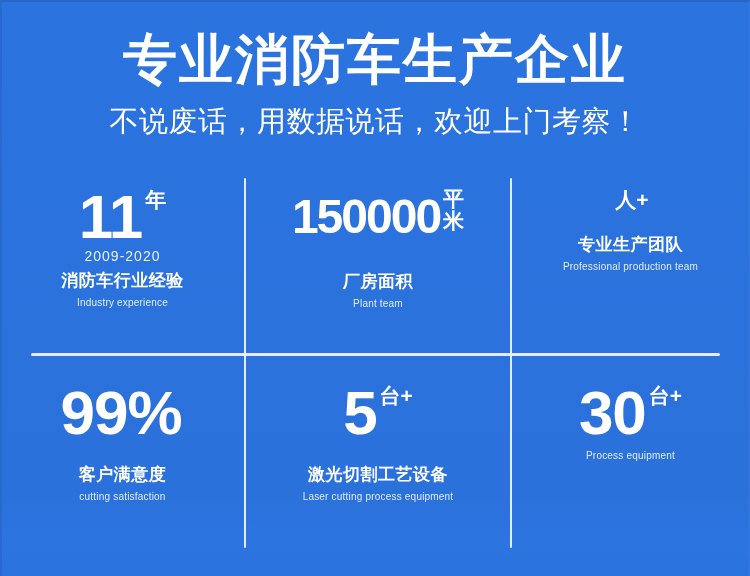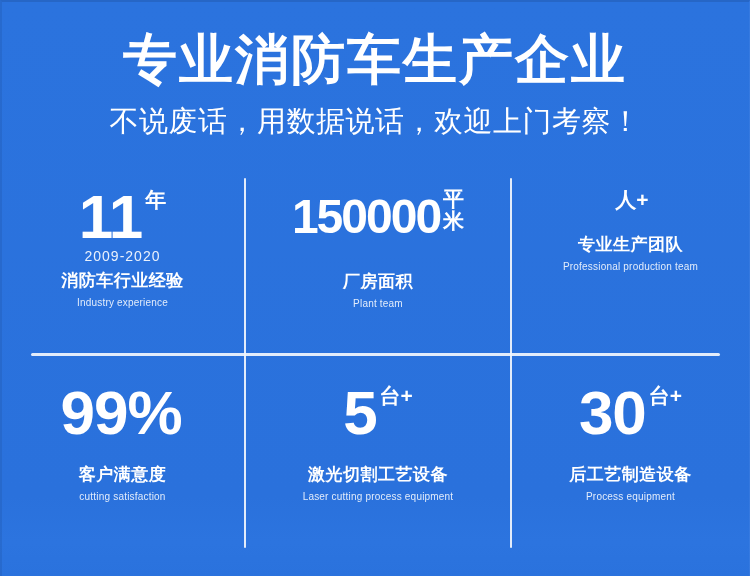--- a/index.html
+++ b/index.html
@@ -226,21 +226,20 @@
       </div>
       <div class="label-cn" style="margin-top:20px">激光切割工艺设备</div>
       <div class="label-en">Laser cutting process equipment</div>
     </div>
 
     <div class="stat-cell row2">
       <div class="num-line">
         <span class="big-num">30</span>
         <span class="unit">台+</span>
       </div>
-      <div class="label-cn" style="margin-top:20px">后工艺制造设备</div>
       <div class="label-en">Process equipment</div>
     </div>
   </div>
 
   <div class="divider v v1"></div>
   <div class="divider v v2"></div>
   <div class="divider h"></div>
 </div>
 
 </body></html>

